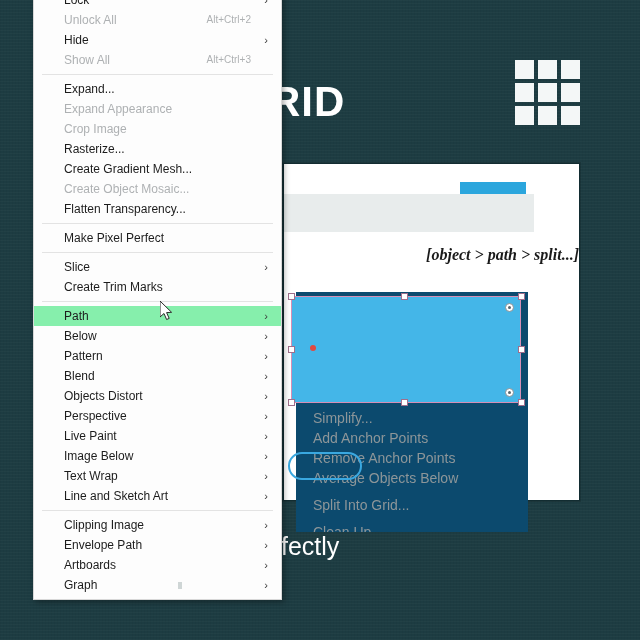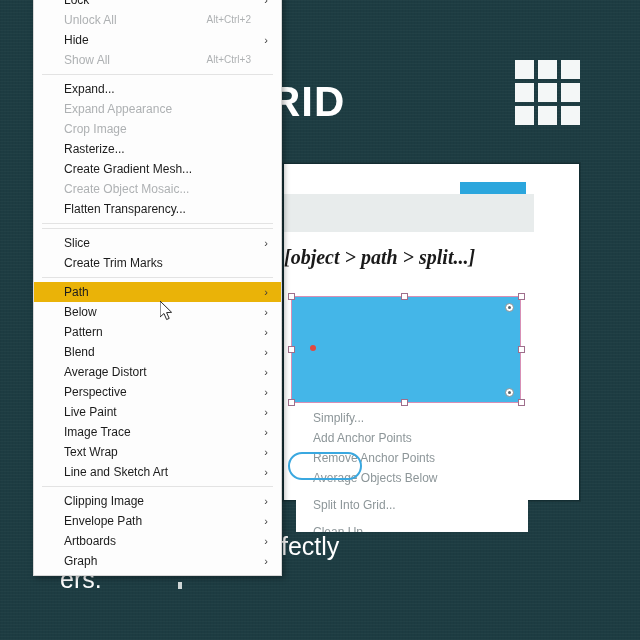--- a/index.html
+++ b/index.html
@@ -41,22 +41,22 @@
     position:absolute;left:283px;top:163px;width:295px;height:336px;
     background:#ffffff;
     border:1px solid #122c31;
     box-shadow:0 0 0 1px rgba(0,0,0,.15);
     overflow:hidden;
   }
   #panel-topbar{position:absolute;left:0;top:0;right:0;height:22px;background:#ffffff;}
   #panel-blue-bar{position:absolute;left:176px;top:18px;width:66px;height:12px;background:#2ba6dd;}
   #panel-greybar{position:absolute;left:0;top:30px;right:45px;height:38px;background:#e8ecec;}
   #panel-caption{
-    position:absolute;left:0;right:0;top:82px;text-align:left;
-    font-size:20px;font-style:italic;font-weight:bold;color:#1a1a1a;
+    position:absolute;left:0;right:0;top:82px;text-align:right;
+    font-size:16px;font-style:italic;font-weight:bold;color:#1a1a1a;
     font-family:"Liberation Serif", serif;
   }
   
   #sel-rect{
     position:absolute;left:292px;top:297px;width:228px;height:105px;
     background:#44b6e8;
   }
   #sel-border{
     position:absolute;left:291px;top:296px;width:230px;height:107px;
     border:1px solid #d78fb5;
@@ -68,22 +68,22 @@
   
   #scribble{
     position:absolute;left:288px;top:452px;width:70px;height:24px;
     border:2px solid #3aa8e0;border-radius:14px;
   }
   
   #red-dot{position:absolute;left:310px;top:345px;width:6px;height:6px;background:#e2483f;border-radius:50%;}
   
   #submenu{
     position:absolute;left:296px;top:292px;width:232px;height:240px;
-    background:#ffffff;
-    font-size:12px;color:#8d9699;
+    background:#0c4a6e;
+    font-size:14px;color:#8d9699;
     padding-top:2px;box-sizing:border-box;
     overflow:hidden;
   }
   #submenu .row{position:relative;height:20px;line-height:20px;padding-left:17px;white-space:nowrap;}
   #submenu .row .sc{position:absolute;right:12px;top:0;}
   #submenu .sep{height:7px;}
   
   #menu{
     position:absolute;left:33px;top:-10px;width:249px;
     background:#fdfdfd;
@@ -92,21 +92,21 @@
     box-shadow:2px 2px 6px rgba(0,0,0,.35);
     font-size:12px;
     padding-bottom:4px;
     box-sizing:border-box;
   }
   #menu .item{
     position:relative;height:20px;line-height:20px;
     padding-left:30px;color:#1c1c1c;white-space:nowrap;
   }
   #menu .item.dim{color:#aeb1b3;}
-  #menu .item.sel{background:#eab308;}
+  #menu .item.sel{background:#86efac;}
   #menu .item .shortcut{position:absolute;right:30px;top:0;color:#4a4d4f;font-size:10px;}
   #menu .item.dim .shortcut{color:#aeb1b3;}
   #menu .item .arrow{position:absolute;right:13px;top:0;font-size:11px;color:#3b3b3b;}
   #menu .divider{height:1px;background:#e3e3e3;margin:4px 8px 4px 8px;}
   
   #cursor{position:absolute;left:160px;top:301px;width:14px;height:20px;}
   
   #menu-bottom-nub{position:absolute;left:178px;top:582px;width:4px;height:7px;background:#cfd6d6;}
 </style>
 </head>
@@ -237,20 +237,23 @@
   </div>
   <div class="item dim">
     <span>Create Object Mosaic...</span>
   </div>
   <div class="item">
     <span>Flatten Transparency...</span>
   </div>
 
   <div class="divider"></div>
 
+  <div class="item">
+    <span>Make Pixel Perfect</span>
+  </div>
 
   <div class="divider"></div>
 
   <div class="item">
     <span>Slice</span>
     <span class="arrow">›</span>
   </div>
   <div class="item">
     <span>Create Trim Marks</span>
   </div>
@@ -267,33 +270,33 @@
   </div>
   <div class="item">
     <span>Pattern</span>
     <span class="arrow">›</span>
   </div>
   <div class="item">
     <span>Blend</span>
     <span class="arrow">›</span>
   </div>
   <div class="item">
-    <span>Average Distort</span>
+    <span>Objects Distort</span>
     <span class="arrow">›</span>
   </div>
   <div class="item">
     <span>Perspective</span>
     <span class="arrow">›</span>
   </div>
   <div class="item">
     <span>Live Paint</span>
     <span class="arrow">›</span>
   </div>
   <div class="item">
-    <span>Image Trace</span>
+    <span>Image Below</span>
     <span class="arrow">›</span>
   </div>
   <div class="item">
     <span>Text Wrap</span>
     <span class="arrow">›</span>
   </div>
   <div class="item">
     <span>Line and Sketch Art</span>
     <span class="arrow">›</span>
   </div>

